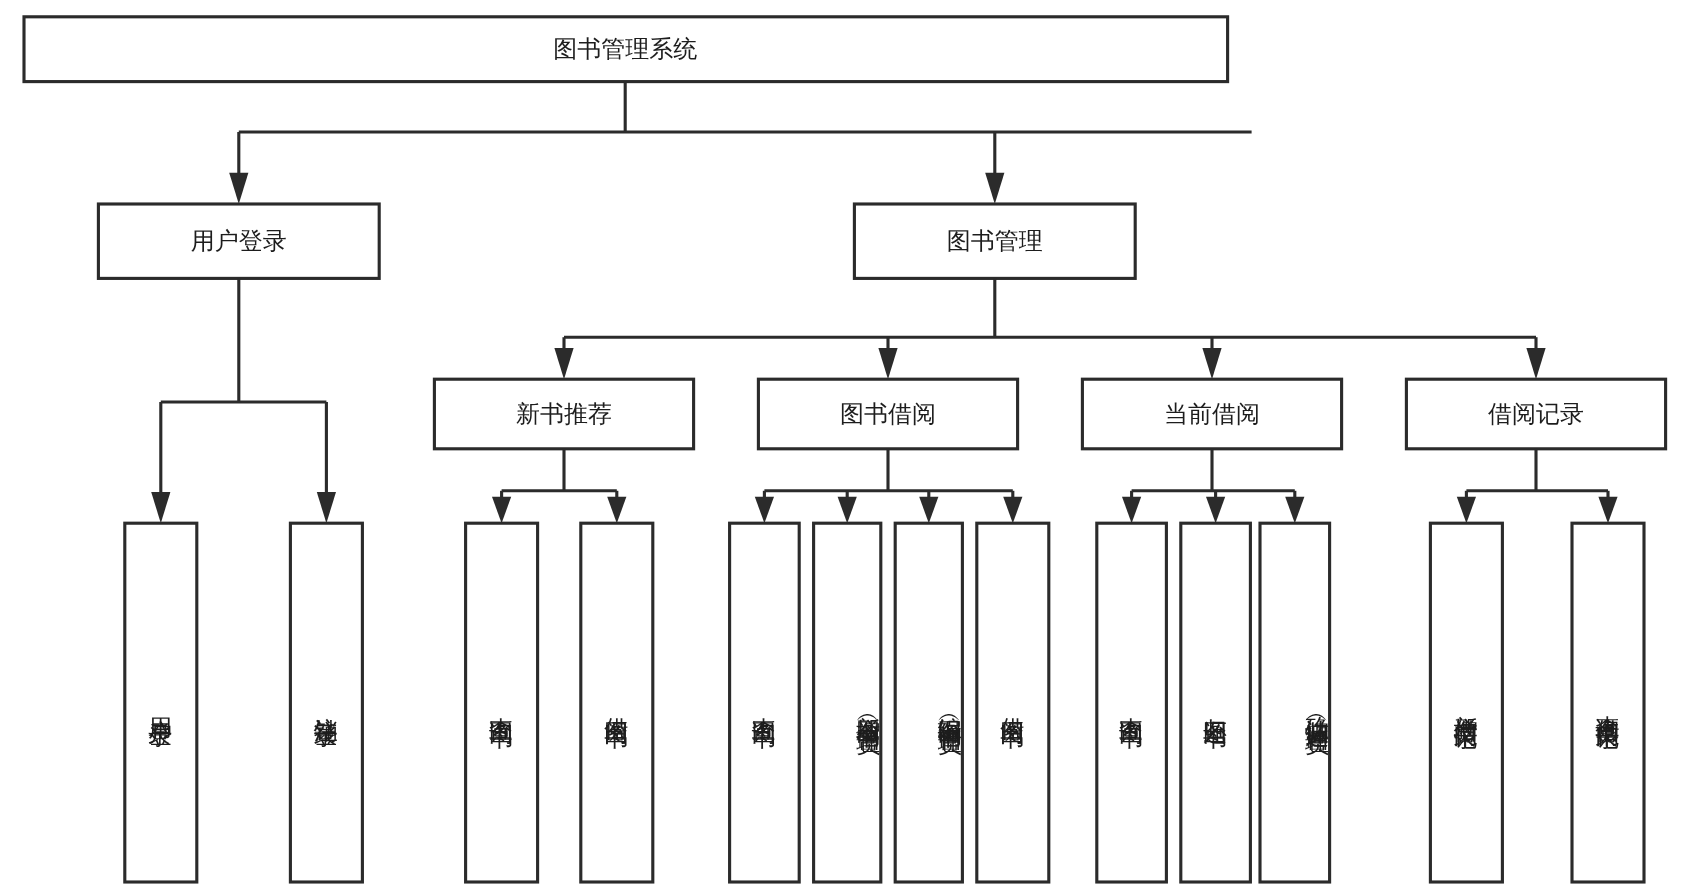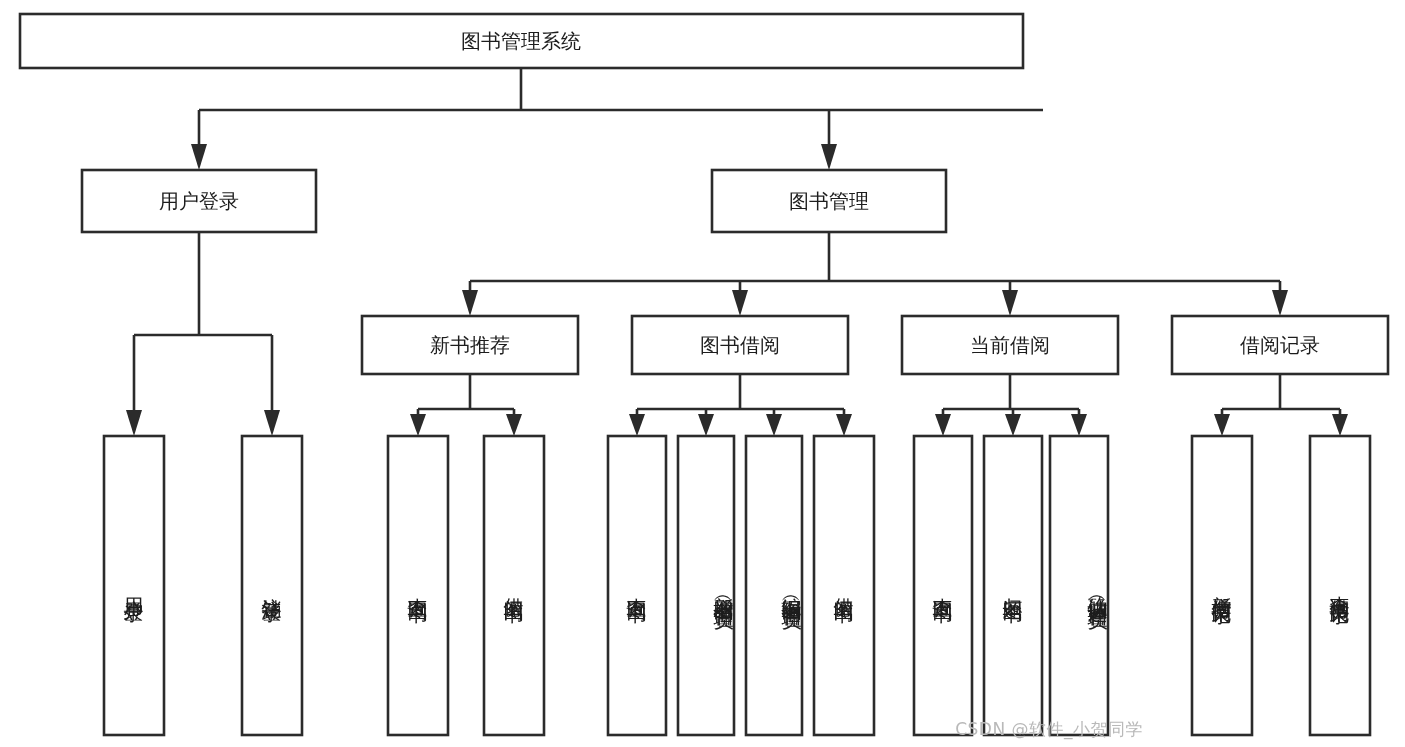--- a/index.html
+++ b/index.html
@@ -212,15 +212,14 @@
   <div class="vert-label" style="left:608px;  top:436px; width:58px; height:299px;">查询图书</div>
   <div class="vert-label" style="left:678px;  top:436px; width:56px; height:299px; align-items:flex-start; padding-top:8px; box-sizing:border-box;">新增图书（管理员）</div>
   <div class="vert-label" style="left:746px;  top:436px; width:56px; height:299px; align-items:flex-start; padding-top:8px; box-sizing:border-box;">编辑图书（管理员）</div>
   <div class="vert-label" style="left:814px;  top:436px; width:60px; height:299px;">借阅图书</div>
   <div class="vert-label" style="left:914px;  top:436px; width:58px; height:299px;">查询图书</div>
   <div class="vert-label" style="left:984px;  top:436px; width:58px; height:299px;">归还图书</div>
   <div class="vert-label" style="left:1050px; top:436px; width:58px; height:299px; align-items:flex-start; padding-top:8px; box-sizing:border-box;">确认归还（管理员）</div>
   <div class="vert-label" style="left:1192px; top:436px; width:60px; height:299px;">新增借阅记录</div>
   <div class="vert-label" style="left:1310px; top:436px; width:60px; height:299px;">查询借阅记录</div>
 
-  <div id="watermark">CSDN @软件_小贺同学</div>
 
 </div>
 
 </body></html>

